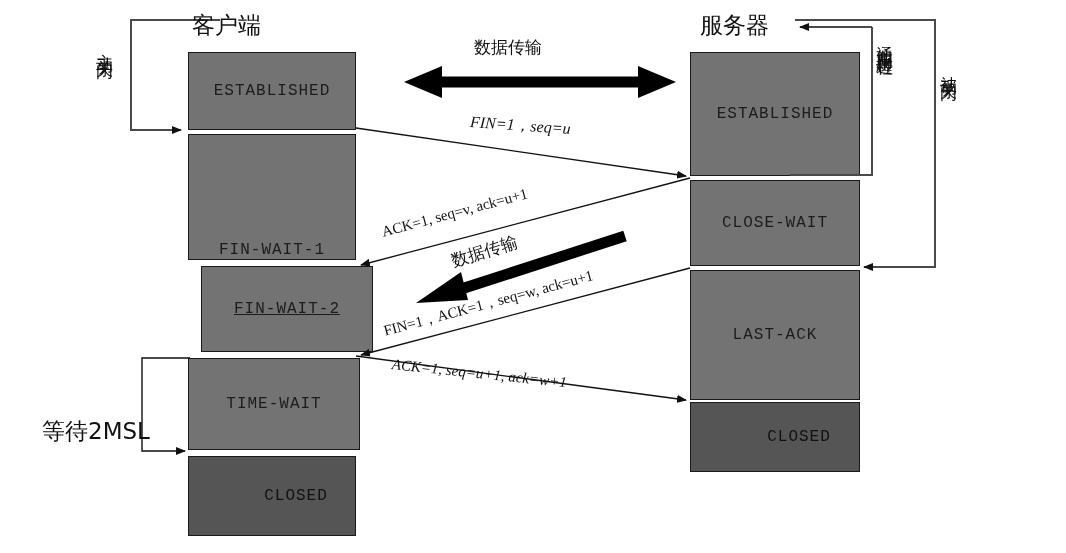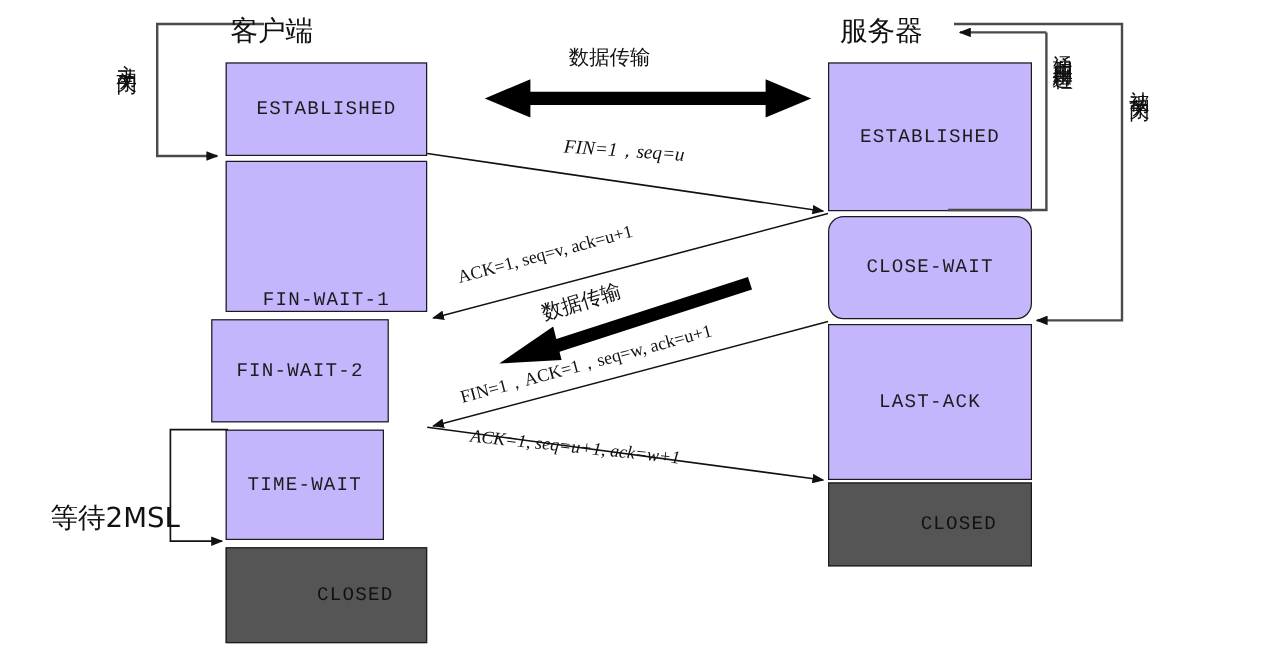--- a/index.html
+++ b/index.html
@@ -6,21 +6,21 @@
   body{
     width:1066px;height:553px;background:#ffffff;
     font-family:"Liberation Serif", serif;
     overflow:hidden;position:relative;
   }
   #stage{position:absolute;left:0;top:0;width:1066px;height:553px;}
 
   .state-box{
     position:absolute;
     border:1px solid #1a1a1a;
-    background:#c4b5fd;
+    background:#737373;
     color:#1c1c1c;
     display:flex;align-items:center;justify-content:center;
     font-family:"Liberation Mono", monospace;
     font-size:16px;letter-spacing:1px;
     box-sizing:border-box;
     z-index:5;
   }
   .state-box.closed{background:#555555;color:#111111;padding-left:48px;}
 
   .cn-label{
@@ -112,34 +112,34 @@
       <path d="M416,303 L461,272 L468,300 z" fill="#000000"></path>
     </g>
   </svg>
 
   <div class="state-box" style="left:188px;top:52px;width:168px;height:78px;">
     <span>ESTABLISHED</span>
   </div>
   <div class="state-box" style="left:188px;top:134px;width:168px;height:126px;align-items:flex-end;">
     <span>FIN-WAIT-1</span>
   </div>
-  <div class="state-box" style="left:176px;top:266px;width:148px;height:86px;">
+  <div class="state-box" style="left:201px;top:266px;width:172px;height:86px;text-decoration:underline;">
     <span>FIN-WAIT-2</span>
   </div>
-  <div class="state-box" style="left:188px;top:358px;width:132px;height:92px;">
+  <div class="state-box" style="left:188px;top:358px;width:172px;height:92px;">
     <span>TIME-WAIT</span>
   </div>
   <div class="state-box closed" style="left:188px;top:456px;width:168px;height:80px;">
     <span>CLOSED</span>
   </div>
 
   <div class="state-box" style="left:690px;top:52px;width:170px;height:124px;">
     <span>ESTABLISHED</span>
   </div>
-  <div class="state-box" style="left:690px;top:180px;width:170px;height:86px;border-radius:13px;">
+  <div class="state-box" style="left:690px;top:180px;width:170px;height:86px;">
     <span>CLOSE-WAIT</span>
   </div>
   <div class="state-box" style="left:690px;top:270px;width:170px;height:130px;">
     <span>LAST-ACK</span>
   </div>
   <div class="state-box closed" style="left:690px;top:402px;width:170px;height:70px;">
     <span>CLOSED</span>
   </div>
 
   <div class="cn-label" style="left:192px;top:10px;">客户端</div>

